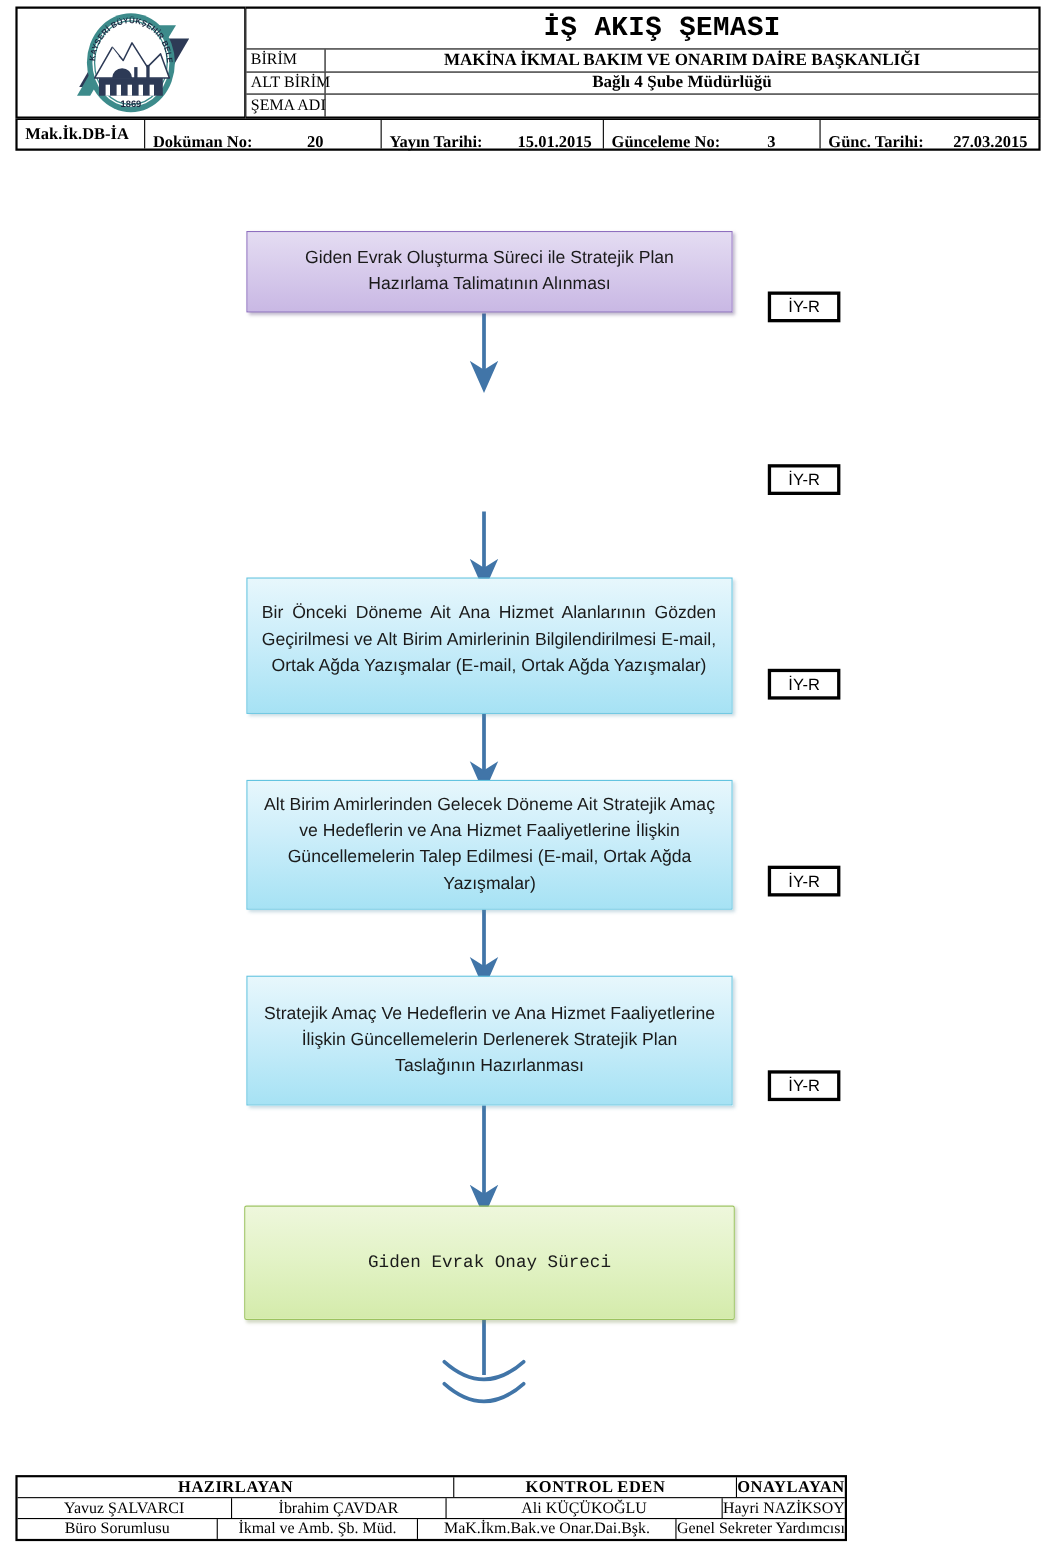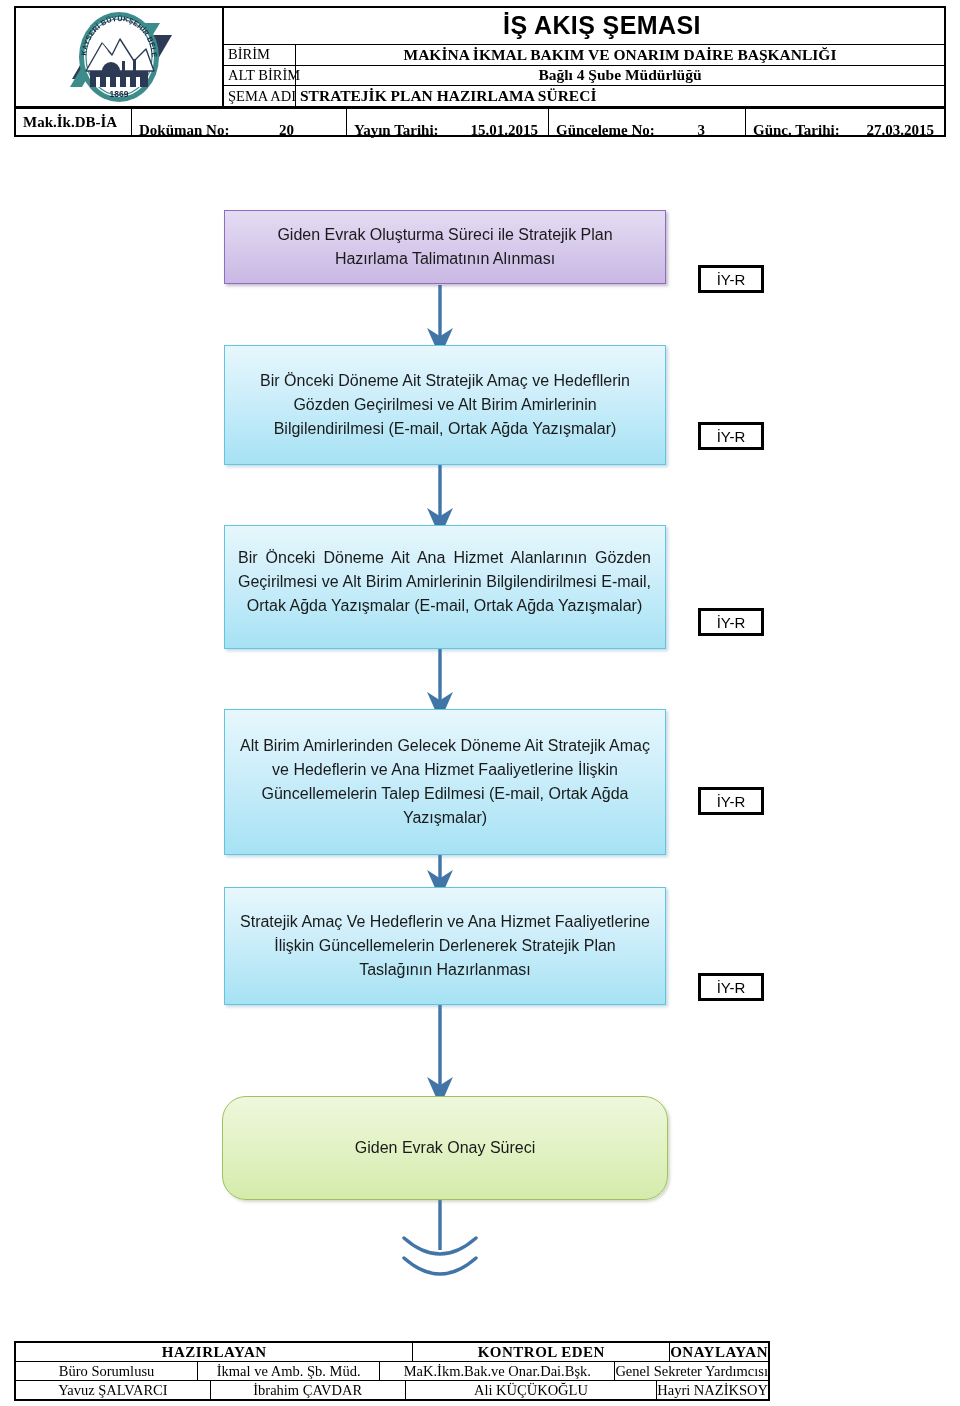--- a/index.html
+++ b/index.html
@@ -53,21 +53,21 @@
     border-left: 1px solid #000;
     box-sizing: border-box;
     display: flex;
     flex-direction: column;
   }
   .doc-title {
     height: 38px;
     display: flex;
     align-items: center;
     justify-content: center;
-    font-family: Liberation Sans, sans-serif;
+    font-family: Liberation Mono, monospace;
     font-weight: bold;
     font-size: 25px;
     letter-spacing: 0.4px;
     border-bottom: 1.5px solid #000;
     padding-left: 36px;
   }
   .hrow {
     display: flex;
     flex-direction: row;
     height: 21px;
@@ -164,22 +164,23 @@
     box-shadow: 2px 2px 3px rgba(90,70,120,0.38);
   }
   .node-blue {
     background: linear-gradient(180deg, #e7f7fc 0%, #cdeefa 42%, #a6e2f4 100%);
     border: 1px solid #63c4e0;
     box-shadow: 2px 2px 3px rgba(80,140,165,0.32);
   }
   .node-green {
     background: linear-gradient(180deg, #eef7dc 0%, #e3f3c7 45%, #d4ebab 100%);
     border: 1px solid #9cc35f;
-    border-radius: 24px;
+    border-radius: 2px;
     box-shadow: 2px 2px 3px rgba(120,140,80,0.32);
+    font-family: Liberation Mono, monospace;
   }
   .node-3 {
     text-align: justify;
     text-align-last: center;
     display: block;
     padding-top: 20px;
     padding-left: 13px;
   }
 
   .badge {
@@ -291,21 +292,20 @@
         <div class="hvalue">MAKİNA İKMAL BAKIM VE ONARIM DAİRE BAŞKANLIĞI</div>
       </div>
 
       <div class="hrow">
         <div class="hlabel">ALT BİRİM</div>
         <div class="hvalue">Bağlı 4 Şube Müdürlüğü</div>
       </div>
 
       <div class="hrow">
         <div class="hlabel">ŞEMA ADI</div>
-        <div class="hvalue left">STRATEJİK PLAN HAZIRLAMA SÜRECİ</div>
       </div>
     </div>
   </div>
 
   <div class="header-bottom">
     <div class="hb-cell pad" style="width:116px">Mak.İk.DB-İA</div>
     <div class="hb-pair" style="width:215px">
       <span>Doküman No:</span>
       <span class="v" style="padding-right:42px">20</span>
     </div>
@@ -345,35 +345,32 @@
     <path d="M404 1121 Q440 1153 476 1121" stroke="#4175a8" stroke-width="3.4" fill="none" stroke-linecap="round"></path>
   </svg>
 
   <div class="node node-purple" style="left:224px; top:73px; width:442px; height:74px;">
     <span>Giden Evrak Oluşturma Süreci ile Stratejik Plan Hazırlama Talimatının Alınması</span>
   </div>
   <div class="badge" style="left:698px; top:128px;">
     <span>İY-R</span>
   </div>
 
-  <div class="node node-blue" style="left:224px; top:208px; width:442px; height:120px;">
-    <span>Bir Önceki Döneme Ait Stratejik Amaç ve Hedefllerin Gözden Geçirilmesi ve Alt Birim Amirlerinin Bilgilendirilmesi (E-mail, Ortak Ağda Yazışmalar)</span>
-  </div>
   <div class="badge" style="left:698px; top:285px;">
     <span>İY-R</span>
   </div>
 
   <div class="node node-blue node-3" style="left:224px; top:388px; width:442px; height:124px;">
     <span>Bir Önceki Döneme Ait Ana Hizmet Alanlarının Gözden Geçirilmesi ve Alt Birim Amirlerinin Bilgilendirilmesi E-mail, Ortak Ağda Yazışmalar                           (E-mail, Ortak Ağda Yazışmalar)</span>
   </div>
   <div class="badge" style="left:698px; top:471px;">
     <span>İY-R</span>
   </div>
 
-  <div class="node node-blue" style="left:224px; top:572px; width:442px; height:146px;">
+  <div class="node node-blue" style="left:224px; top:572px; width:442px; height:118px;">
     <span>Alt Birim Amirlerinden Gelecek Döneme Ait Stratejik Amaç ve Hedeflerin  ve Ana Hizmet Faaliyetlerine İlişkin Güncellemelerin Talep Edilmesi (E-mail, Ortak Ağda Yazışmalar)</span>
   </div>
   <div class="badge" style="left:698px; top:650px;">
     <span>İY-R</span>
   </div>
 
   <div class="node node-blue" style="left:224px; top:750px; width:442px; height:118px;align-items:center;">
     <span>Stratejik Amaç Ve Hedeflerin ve Ana Hizmet Faaliyetlerine İlişkin Güncellemelerin Derlenerek Stratejik Plan Taslağının Hazırlanması</span>
   </div>
   <div class="badge" style="left:698px; top:836px;">
@@ -384,28 +381,28 @@
     <span>Giden Evrak Onay Süreci</span>
   </div>
 </div>
 
 <div class="footer-wrap">
 
   <div class="f-row">
     <div class="f-cell head w-ab">HAZIRLAYAN</div>
     <div class="f-cell head w-c">KONTROL EDEN</div>
     <div class="f-cell head w-d">ONAYLAYAN</div>
+  </div>
+
+  <div class="f-row">
+    <div class="f-cell w-a">Yavuz ŞALVARCI</div>
+    <div class="f-cell w-b">İbrahim ÇAVDAR</div>
+    <div class="f-cell w-c">Ali KÜÇÜKOĞLU</div>
+    <div class="f-cell w-d">Hayri NAZİKSOY</div>
   </div>
 
   <div class="f-row">
     <div class="f-cell w-a">Büro Sorumlusu</div>
     <div class="f-cell w-b">İkmal ve Amb. Şb. Müd.</div>
     <div class="f-cell w-c">MaK.İkm.Bak.ve Onar.Dai.Bşk.</div>
     <div class="f-cell w-d">Genel Sekreter Yardımcısı</div>
   </div>
-
-  <div class="f-row">
-    <div class="f-cell w-a">Yavuz ŞALVARCI</div>
-    <div class="f-cell w-b">İbrahim ÇAVDAR</div>
-    <div class="f-cell w-c">Ali KÜÇÜKOĞLU</div>
-    <div class="f-cell w-d">Hayri NAZİKSOY</div>
-  </div>
 </div>
 
 </body></html>

